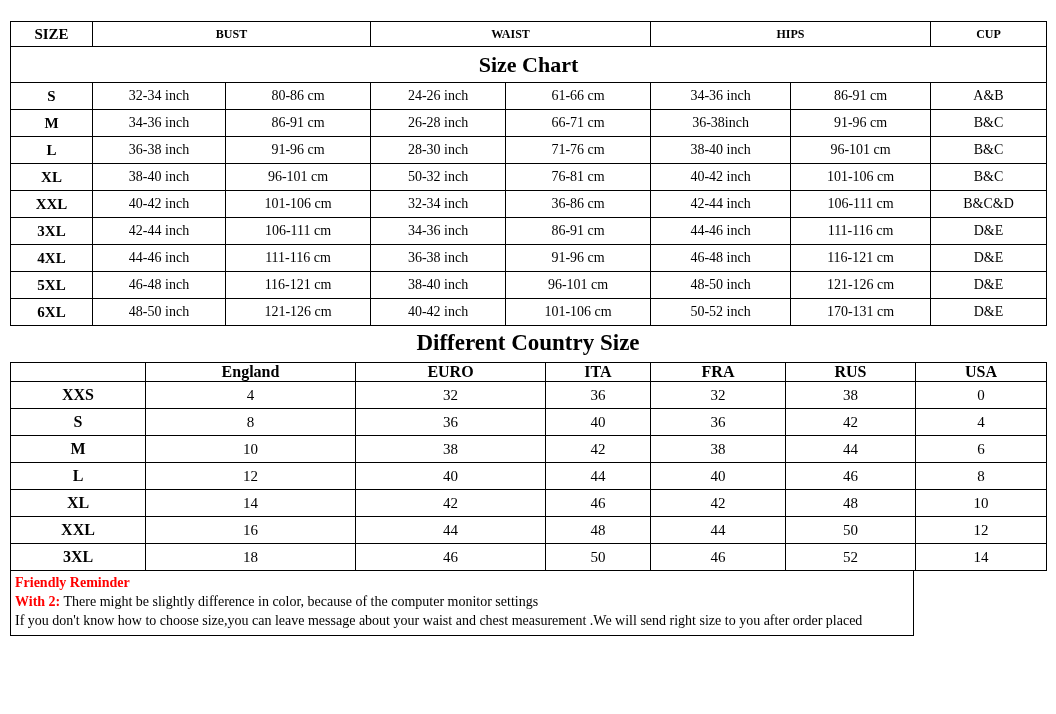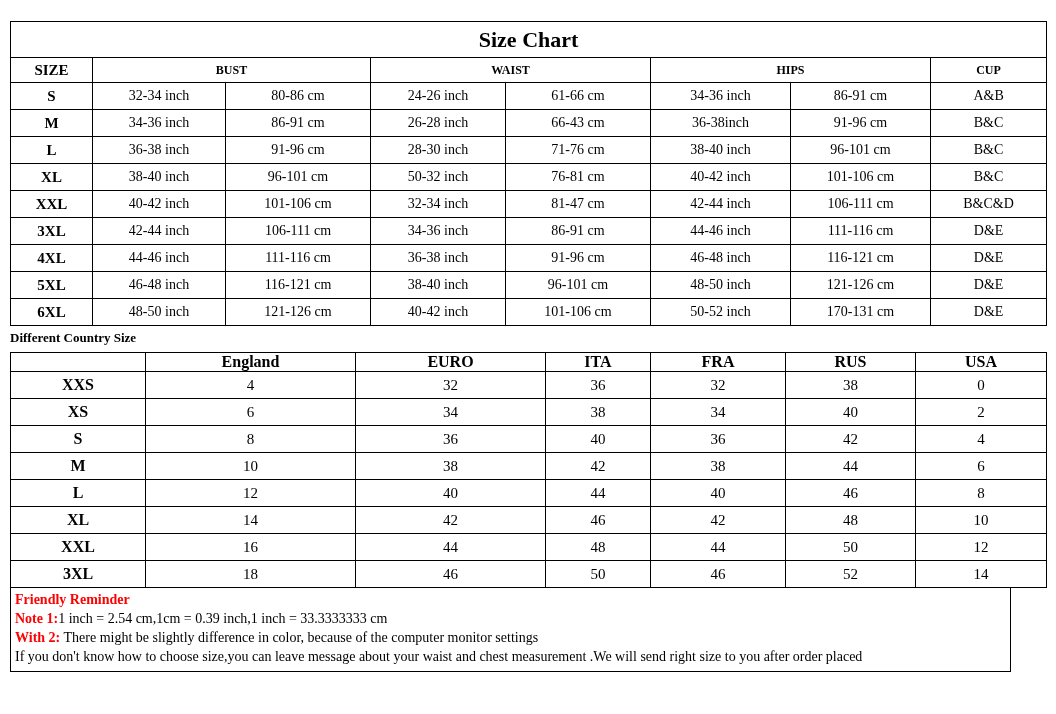--- a/index.html
+++ b/index.html
@@ -29,34 +29,34 @@
   
   .t1 .main-title { font-size: 22px; font-weight: bold; height: 36px; }
   .t1 .h-size  { font-size: 15px; font-weight: bold; height: 25px; }
   .t1 .h-group { font-size: 12px; font-weight: bold; height: 25px; }
   .t1 td { font-size: 14px; height: 27px; }
   .t1 td:first-child { font-weight: bold; font-size: 15px; }
 
   
   .country-title {
     width: 1036px;
-    text-align: left;
+    text-align: center;
     font-weight: bold;
-    font-size: 13px;
+    font-size: 23px;
     padding: 4px 0 6px 0;
   }
 
   
   .t2 th { font-size: 16px; font-weight: bold; height: 17px; }
   .t2 td { font-size: 15px; height: 27px; }
   .t2 td:first-child { font-weight: bold; font-size: 16px; }
 
   
   .notes {
-    width: 1001px;
+    width: 904px;
     border: 1px solid #000000;
     border-top: none;
     padding: 2px 4px 5px 4px;
     font-size: 14px;
     line-height: 19px;
     text-align: left;
   }
   .note-line { white-space: nowrap; overflow: hidden; }
   .red  { color: #ff0000; }
   .bold { font-weight: bold; }
@@ -72,48 +72,48 @@
         <col style="width:133px">
         <col style="width:145px">
       <col style="width:135px">
         <col style="width:145px">
         <col style="width:140px">
       <col style="width:140px">
         <col style="width:116px">
     </colgroup>
     <thead>
       <tr>
-        <th colspan="8" class="main-title">Size Chart</th>
-      </tr>
-      <tr>
         <th class="h-size">SIZE</th>
         <th colspan="2" class="h-group">BUST</th>
         <th colspan="2" class="h-group">WAIST</th>
         <th colspan="2" class="h-group">HIPS</th>
         <th class="h-group">CUP</th>
+      </tr>
+      <tr>
+        <th colspan="8" class="main-title">Size Chart</th>
       </tr>
     </thead>
     <tbody id="size-rows">
   <tr>
     <td>S</td>
     <td>32-34 inch</td>
     <td>80-86 cm</td>
     <td>24-26 inch</td>
     <td>61-66 cm</td>
     <td>34-36 inch</td>
     <td>86-91 cm</td>
     <td>A&amp;B</td>
   </tr>
 
   <tr>
     <td>M</td>
     <td>34-36 inch</td>
     <td>86-91 cm</td>
     <td>26-28 inch</td>
-    <td>66-43 cm</td>
+    <td>66-71 cm</td>
     <td>36-38inch</td>
     <td>91-96 cm</td>
     <td>B&amp;C</td>
   </tr>
 
   <tr>
     <td>L</td>
     <td>36-38 inch</td>
     <td>91-96 cm</td>
     <td>28-30 inch</td>
@@ -132,21 +132,21 @@
     <td>40-42 inch</td>
     <td>101-106 cm</td>
     <td>B&amp;C</td>
   </tr>
 
   <tr>
     <td>XXL</td>
     <td>40-42 inch</td>
     <td>101-106 cm</td>
     <td>32-34 inch</td>
-    <td>81-47 cm</td>
+    <td>36-86 cm</td>
     <td>42-44 inch</td>
     <td>106-111 cm</td>
     <td>B&amp;C&amp;D</td>
   </tr>
 
   <tr>
     <td>3XL</td>
     <td>42-44 inch</td>
     <td>106-111 cm</td>
     <td>34-36 inch</td>
@@ -218,29 +218,20 @@
   <tr>
     <td>XXS</td>
     <td>4</td>
     <td>32</td>
     <td>36</td>
     <td>32</td>
     <td>38</td>
     <td>0</td>
   </tr>
 
-  <tr>
-    <td>XS</td>
-    <td>6</td>
-    <td>34</td>
-    <td>38</td>
-    <td>34</td>
-    <td>40</td>
-    <td>2</td>
-  </tr>
 
   <tr>
     <td>S</td>
     <td>8</td>
     <td>36</td>
     <td>40</td>
     <td>36</td>
     <td>42</td>
     <td>4</td>
   </tr>
@@ -293,21 +284,18 @@
     <td>46</td>
     <td>52</td>
     <td>14</td>
   </tr>
 </tbody>
   </table>
 
   <div class="notes">
     <div class="note-line red bold">Friendly Reminder</div>
     <div class="note-line">
-      <span class="red bold">Note 1:</span><span>1 inch = 2.54 cm,1cm = 0.39 inch,1 inch = 33.3333333 cm</span>
-    </div>
-    <div class="note-line">
       <span class="red bold">With 2:</span><span> There might be slightly difference in color, because of the computer monitor settings</span>
     </div>
     <div class="note-line">If you don't know how to choose size,you can leave message about your waist and chest measurement .We will send right size to you after order placed</div>
   </div>
 
 </div>
 
 </body></html>

